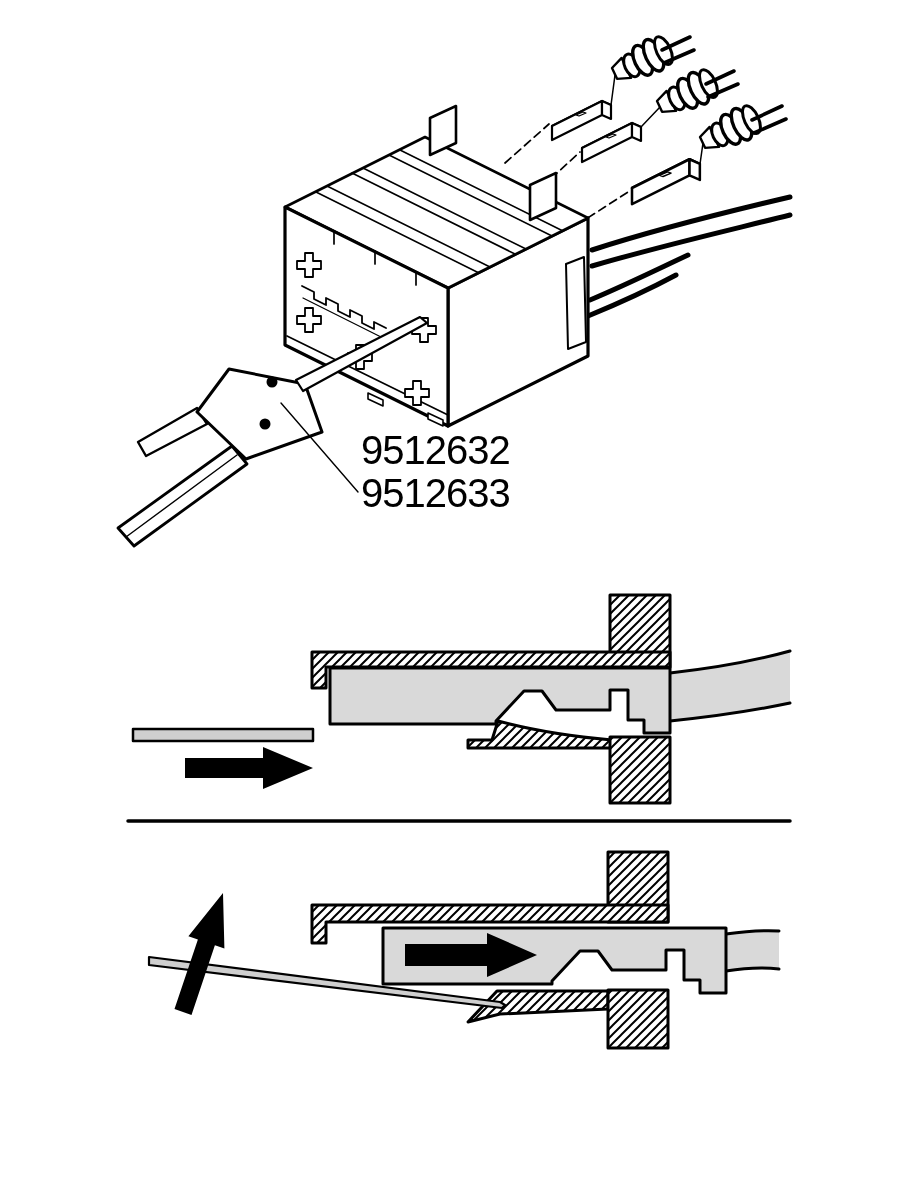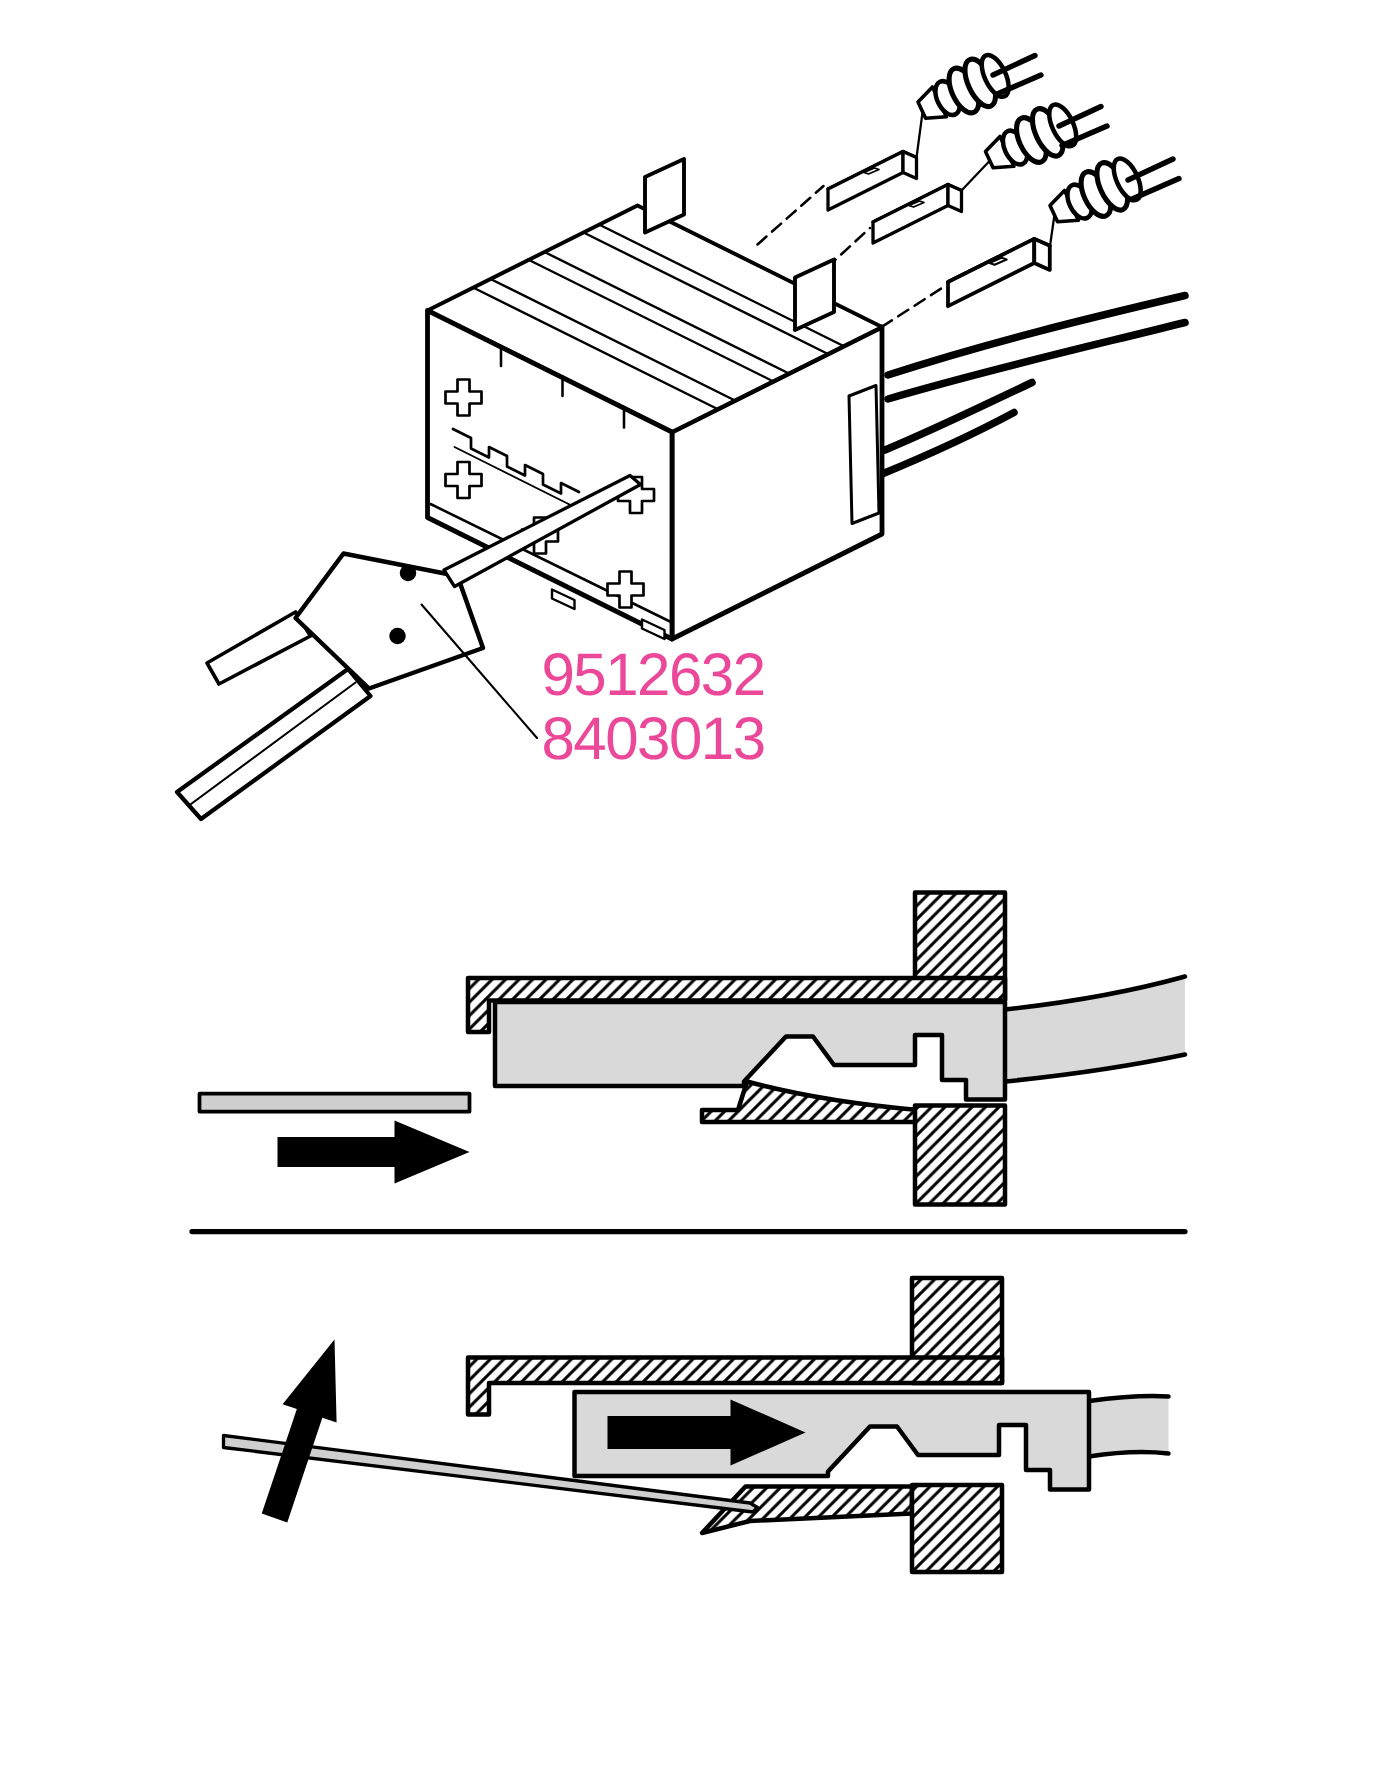--- a/index.html
+++ b/index.html
@@ -1,20 +1,20 @@
 <!DOCTYPE html>
 <html><head>
 <meta charset="utf-8">
 <style>
   html,body{margin:0;padding:0;background:#ffffff;}
   body{width:918px;height:1188px;position:relative;font-family:"Liberation Sans",sans-serif;overflow:hidden;}
   .canvas{position:absolute;left:0;top:0;}
   .part-labels{
     position:absolute;left:361px;top:429px;
-    font-size:40px;line-height:43px;letter-spacing:-1px;color:#ec4899;
+    font-size:40px;line-height:43px;letter-spacing:-1px;color:#000000;
     white-space:nowrap;
   }
   .part-labels div{height:43px;}
 </style>
 </head>
 <body>
 
 <svg class="canvas" width="918" height="1188" viewBox="0 0 918 1188" stroke-linejoin="round" stroke-linecap="round">
   <defs>
     <pattern id="hatch" width="9" height="9" patternUnits="userSpaceOnUse">
@@ -154,14 +154,14 @@
     <polygon points="468,1022 497,991 608,991 608,1009 500,1014" fill="url(#hatch)" stroke="#000" stroke-width="3"></polygon>
     <rect x="608" y="990" width="60" height="58" fill="url(#hatch)" stroke="#000" stroke-width="3"></rect>
     <polygon points="149,957 500,1002 505,1005 502,1008 149,965" fill="#cfcfcf" stroke="#000" stroke-width="2.2"></polygon>
     <polygon points="174.5,1009 197.9,939.4 188.4,936.2 223,893 224.4,948.4 214.9,945.2 191.5,1015" fill="#000"></polygon>
     <polygon points="405,944 487,944 487,933 537,955 487,977 487,966 405,966" fill="#000"></polygon>
   </g>
 </svg>
 
 <div class="part-labels">
   <div>9512632</div>
-  <div>8403013</div>
+  <div>9512633</div>
 </div>
 
 </body></html>

